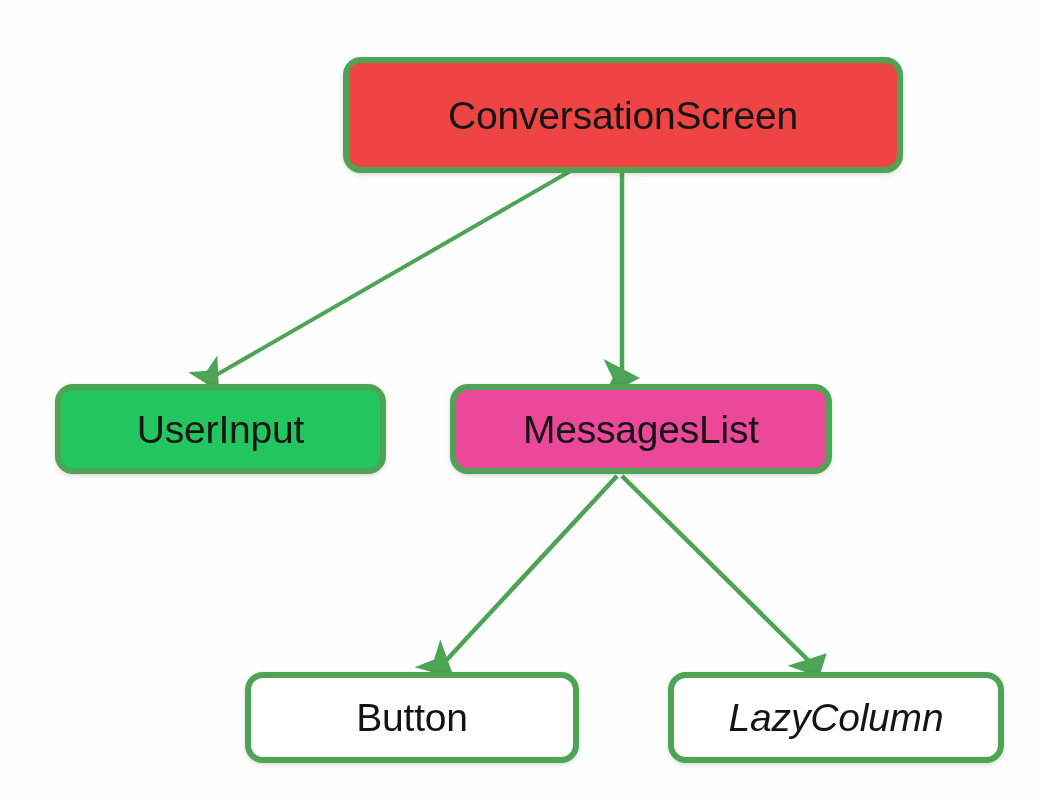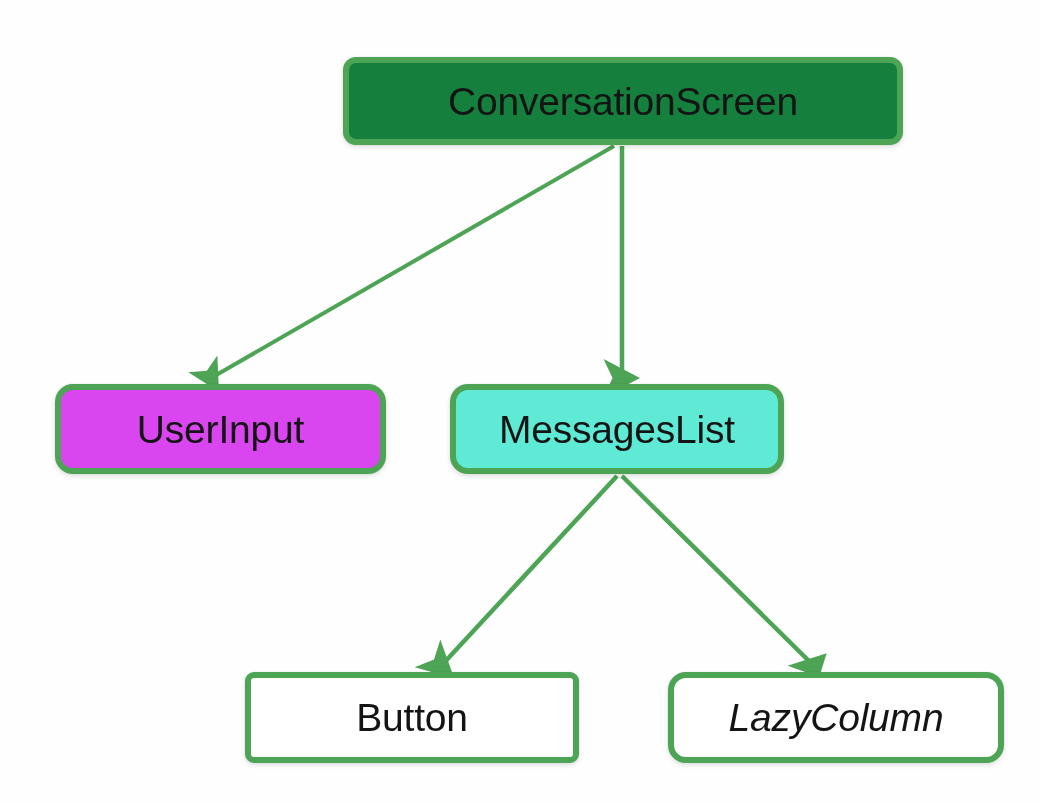--- a/index.html
+++ b/index.html
@@ -53,21 +53,21 @@
   #node-conversationscreen {
     left: 343px; top: 57px; width: 560px; height: 88px;
   }
   #node-userinput {
     left: 55px; top: 384px; width: 331px; height: 90px;
   }
   #node-messageslist {
     left: 450px; top: 384px; width: 334px; height: 90px;
   }
   #node-button {
-    left: 245px; top: 672px; width: 334px; height: 91px; border-radius: 9px;
+    left: 245px; top: 672px; width: 334px; height: 91px;
   }
   #node-lazycolumn {
     left: 668px; top: 672px; width: 336px; height: 91px;
   }
 </style>
 </head>
 <body>
 
 <div id="diagram-canvas" style="background: rgb(254, 254, 254);">
 
@@ -78,29 +78,29 @@
       </marker>
     </defs>
     <g id="edge-group">
       <line x1="614" y1="146" x2="211" y2="378" stroke="#4ca454" stroke-width="4" marker-end="url(#arrowhead)"></line>
       <line x1="622" y1="146" x2="622" y2="378" stroke="#4ca454" stroke-width="4.5" marker-end="url(#arrowhead)"></line>
       <line x1="617" y1="476" x2="441" y2="666" stroke="#4ca454" stroke-width="4.5" marker-end="url(#arrowhead)"></line>
       <line x1="622" y1="476" x2="814" y2="666" stroke="#4ca454" stroke-width="4.5" marker-end="url(#arrowhead)"></line>
     </g>
   </svg>
 
-  <div class="node" id="node-conversationscreen" style="border-color: rgb(76, 164, 84); background: #15803d; left: 343px; top: 57px; width: 560px; height: 88px; border-radius: 13px;">
+  <div class="node" id="node-conversationscreen" style="border-color: rgb(76, 164, 84); background: #ef4444; left: 343px; top: 57px; width: 560px; height: 116px;">
     <span class="node-label" style="color: rgb(20, 20, 20);">ConversationScreen</span>
   </div>
 
-  <div class="node" id="node-userinput" style="border-color: rgb(76, 164, 84); background: #d946ef; left: 55px; top: 384px; width: 331px; height: 90px;">
+  <div class="node" id="node-userinput" style="border-color: rgb(76, 164, 84); background: #22c55e; left: 55px; top: 384px; width: 331px; height: 90px;">
     <span class="node-label" style="color: rgb(20, 20, 20);">UserInput</span>
   </div>
 
-  <div class="node" id="node-messageslist" style="border-color: rgb(76, 164, 84); background: #5eead4; left: 450px; top: 384px; width: 334px; height: 90px;">
+  <div class="node" id="node-messageslist" style="border-color: rgb(76, 164, 84); background: #ec4899; left: 450px; top: 384px; width: 382px; height: 90px;">
     <span class="node-label" style="color: rgb(20, 20, 20);">MessagesList</span>
   </div>
 
   <div class="node" id="node-button" style="border-color: rgb(76, 164, 84); background: rgb(255, 255, 255); left: 245px; top: 672px; width: 334px; height: 91px;">
     <span class="node-label" style="color: rgb(20, 20, 20);">Button</span>
   </div>
 
   <div class="node" id="node-lazycolumn" style="border-color: rgb(76, 164, 84); background: rgb(255, 255, 255); left: 668px; top: 672px; width: 336px; height: 91px;">
     <span class="node-label" style="color: rgb(20, 20, 20); font-style: italic;">LazyColumn</span>
   </div>

